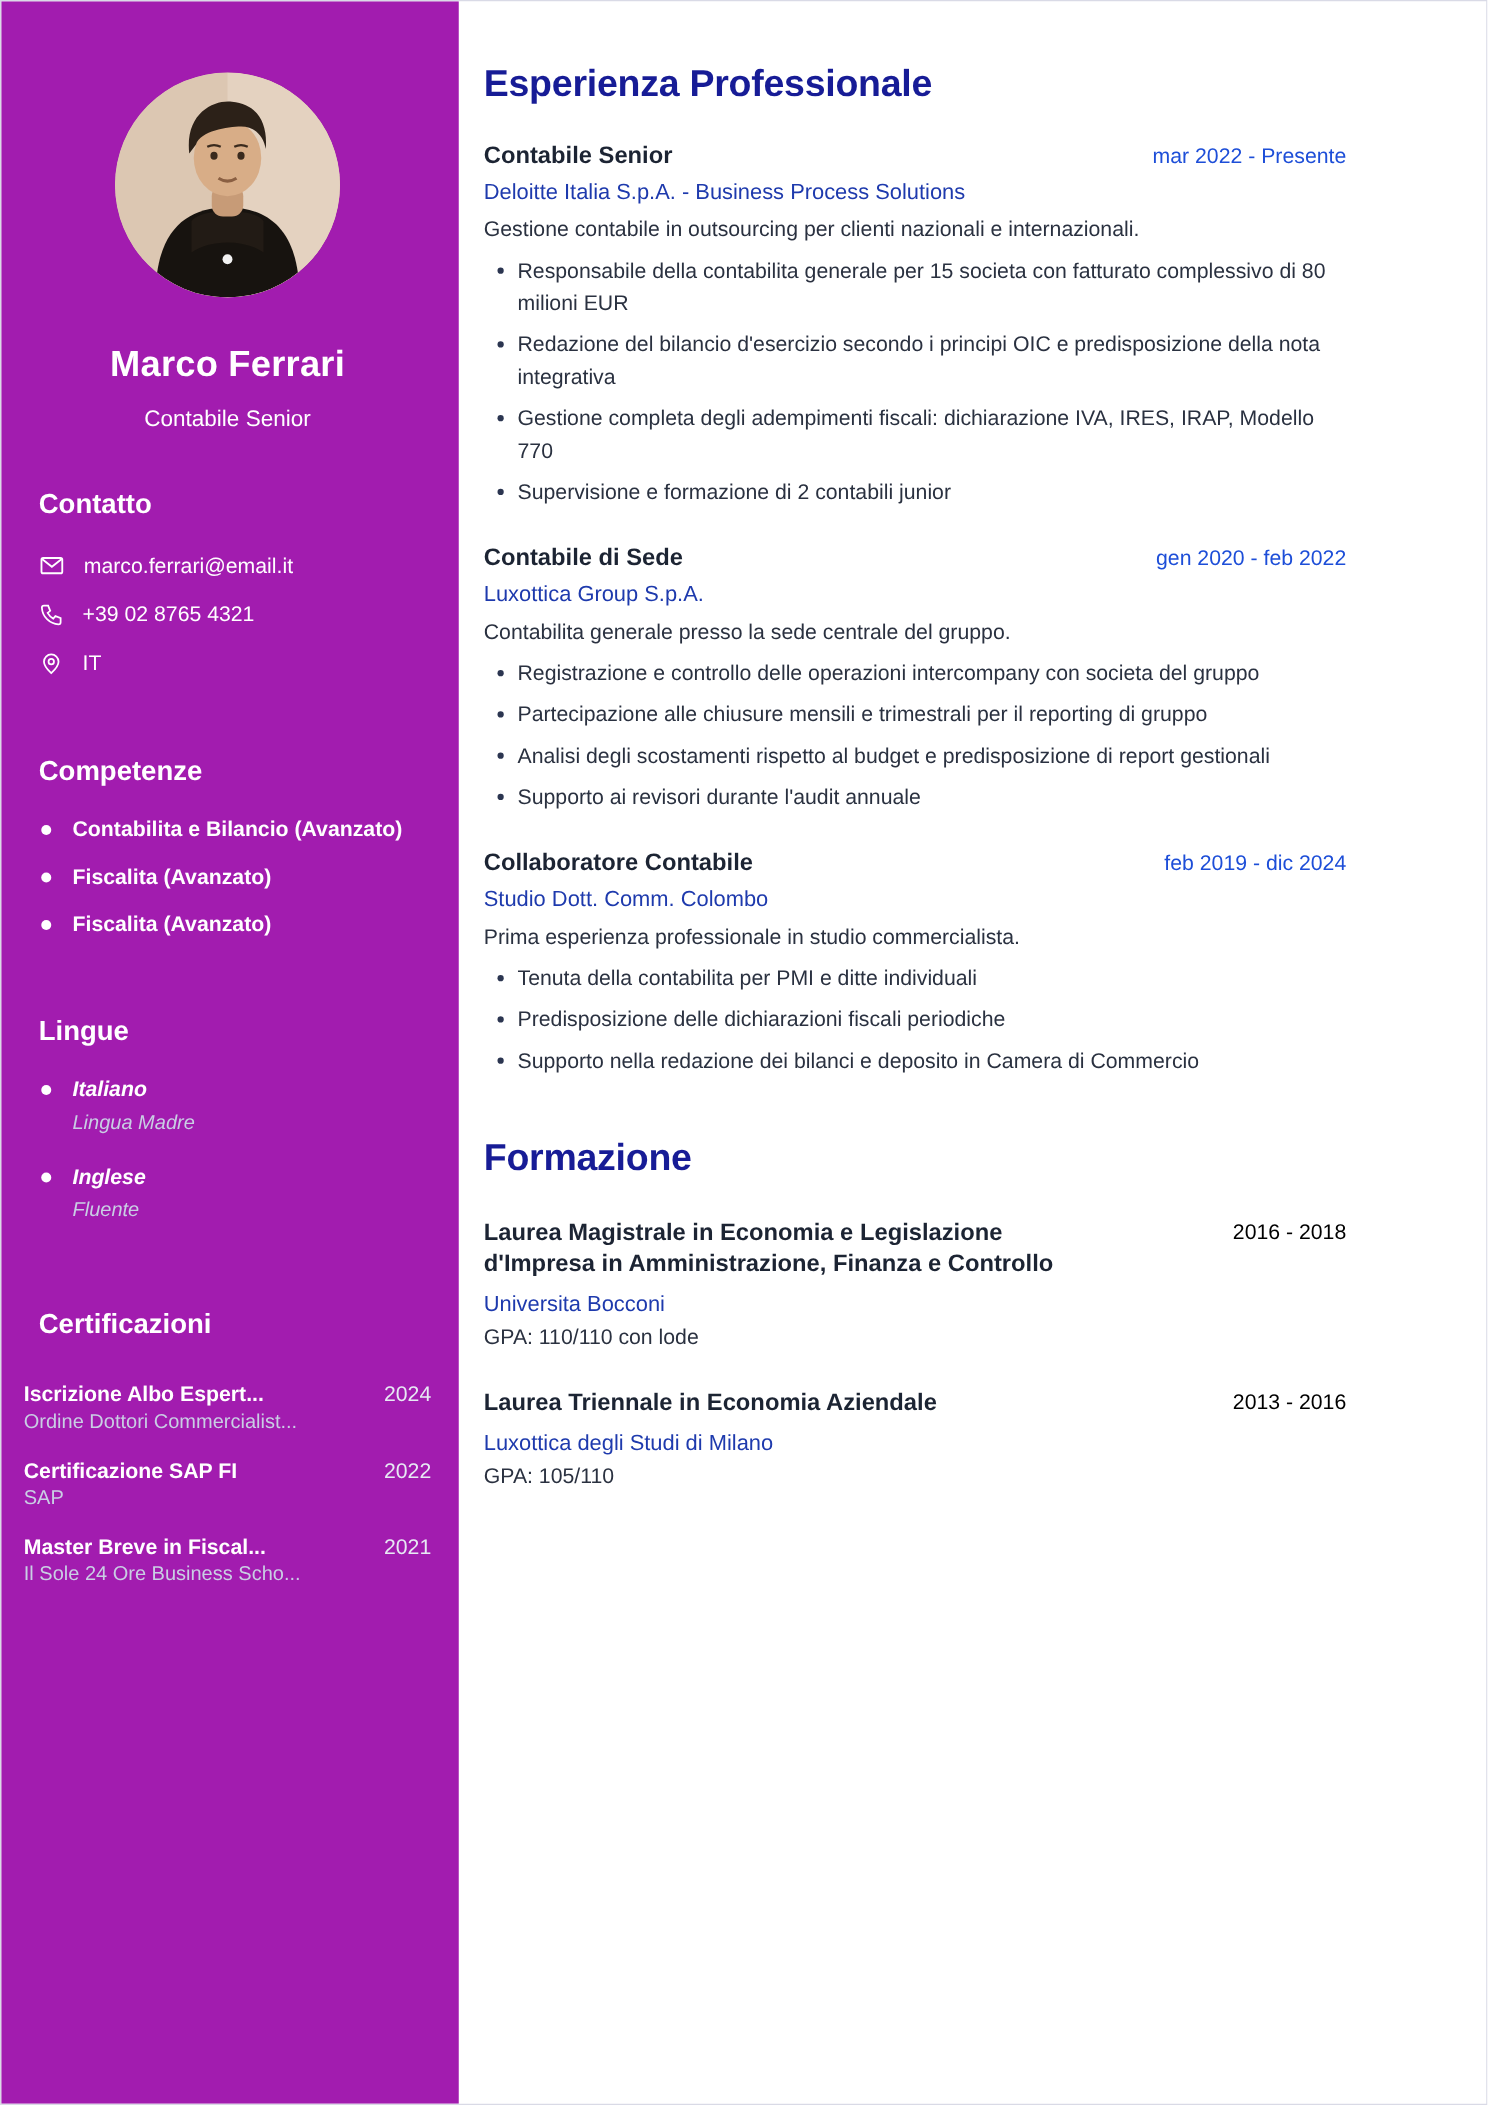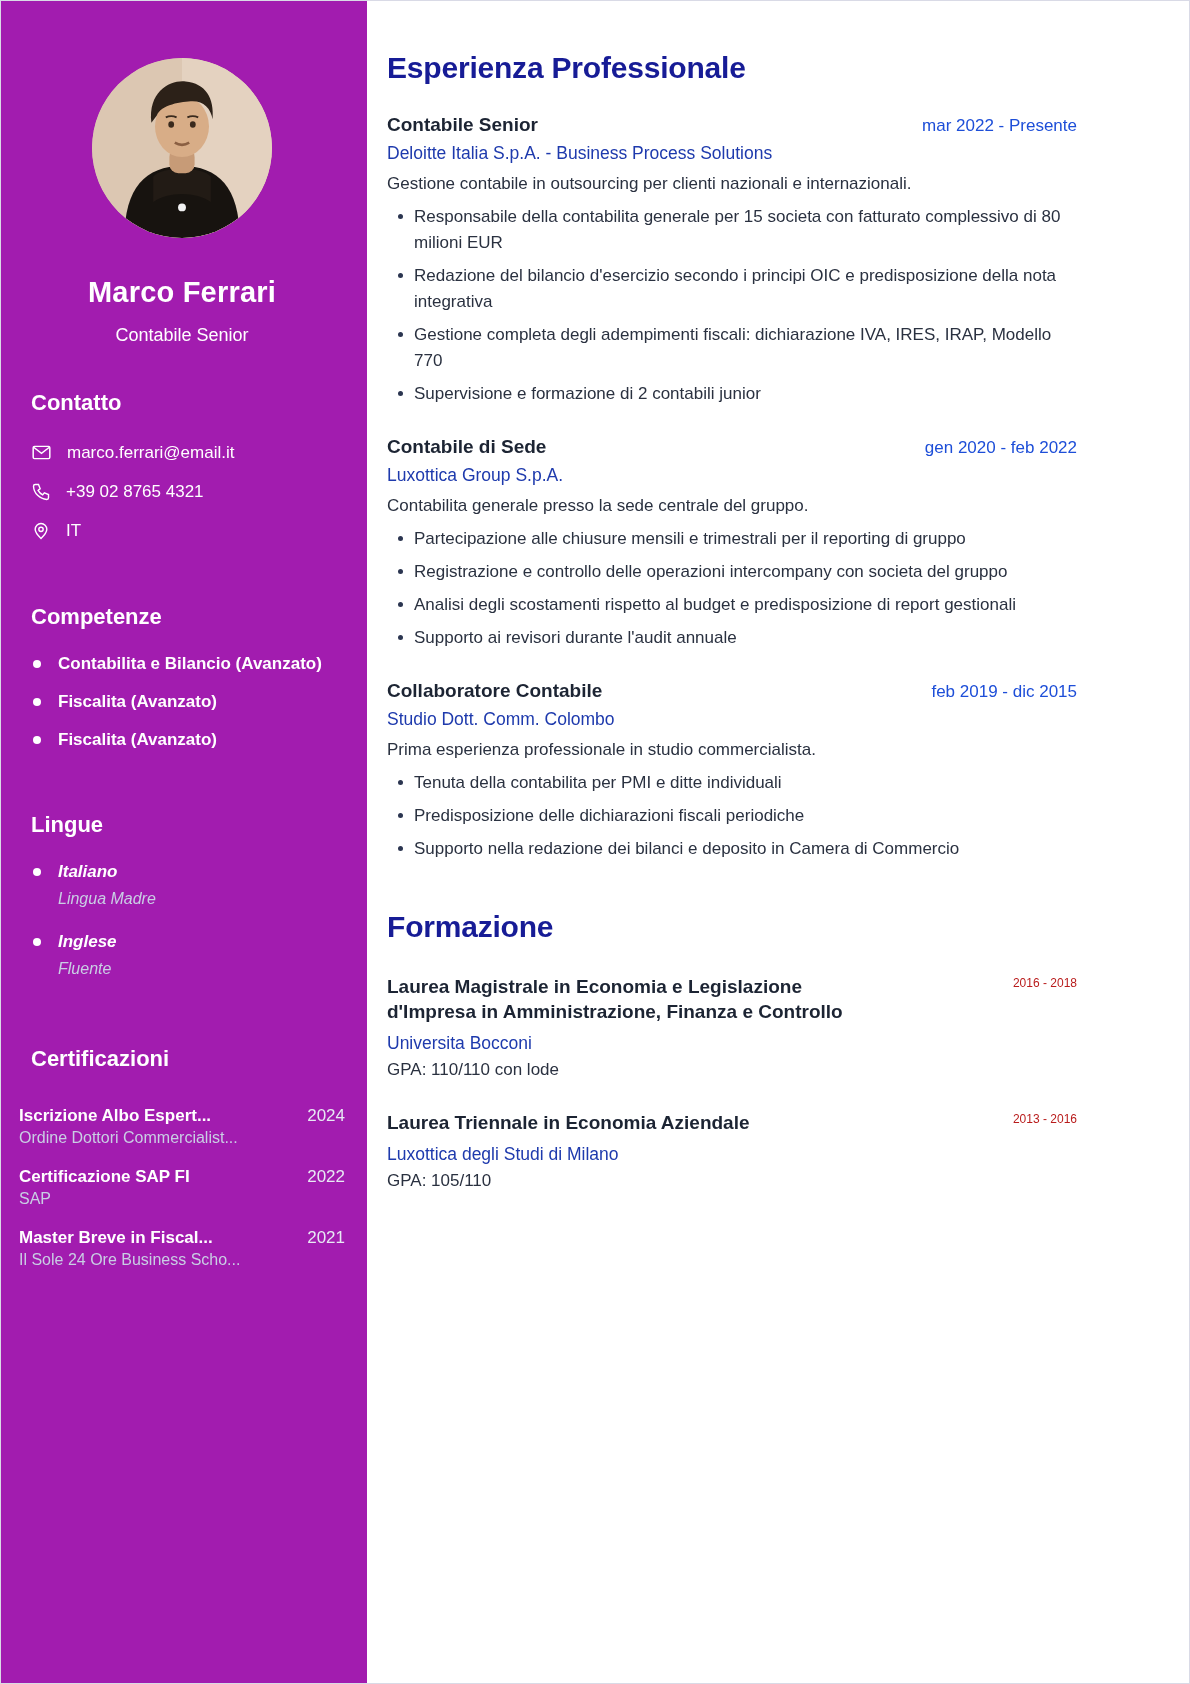--- a/index.html
+++ b/index.html
@@ -45,21 +45,21 @@
   .job-title { font-size:19px; font-weight:700; color:#1c2433; }
   .job-period { font-size:17px; color:#1d4ed8; white-space:nowrap; }
   .company { margin-top:7px; font-size:17.5px; color:#1e3aad; font-weight:500; }
   .summary { margin-top:7px; font-size:17px; line-height:26px; }
   .bullets { list-style:none; margin-top:7px; }
   .bullets li { position:relative; padding-left:27px; margin-bottom:7px; font-size:17px; line-height:26px; }
   .bullets li::before { content:""; position:absolute; left:11px; top:10px; width:5px; height:5px; border-radius:50%; background:#2b3550; }
   .edu { margin-top:30px; }
   .edu-head { display:flex; justify-content:space-between; align-items:flex-start; }
   .edu-title { font-size:19px; font-weight:700; color:#1c2433; line-height:25px; max-width:480px; }
-  .edu-period { font-size:12px; color:#b91c1c; white-space:nowrap; padding-top:2px; }
+  .edu-period { font-size:17px; color:#000000; white-space:nowrap; padding-top:2px; }
   .school { margin-top:9px; font-size:17.5px; color:#1e3aad; font-weight:500; }
   .gpa { margin-top:6px; font-size:17px; color:#2a3140; }
 </style>
 </head>
 <body>
 
 <div class="page">
 
   <aside class="sidebar">
     <div class="avatar-wrap">
@@ -184,31 +184,31 @@
     </section>
 
     <section class="job">
       <div class="job-head">
         <span class="job-title">Contabile di Sede</span>
         <span class="job-period">gen 2020 - feb 2022</span>
       </div>
       <div class="company">Luxottica Group S.p.A.</div>
       <div class="summary">Contabilita generale presso la sede centrale del gruppo.</div>
       <ul class="bullets">
+        <li>Registrazione e controllo delle operazioni intercompany con societa del gruppo</li>
         <li>Partecipazione alle chiusure mensili e trimestrali per il reporting di gruppo</li>
-        <li>Registrazione e controllo delle operazioni intercompany con societa del gruppo</li>
         <li>Analisi degli scostamenti rispetto al budget e predisposizione di report gestionali</li>
         <li>Supporto ai revisori durante l'audit annuale</li>
       </ul>
     </section>
 
     <section class="job">
       <div class="job-head">
         <span class="job-title">Collaboratore Contabile</span>
-        <span class="job-period">feb 2019 - dic 2015</span>
+        <span class="job-period">feb 2019 - dic 2024</span>
       </div>
       <div class="company">Studio Dott. Comm. Colombo</div>
       <div class="summary">Prima esperienza professionale in studio commercialista.</div>
       <ul class="bullets">
         <li>Tenuta della contabilita per PMI e ditte individuali</li>
         <li>Predisposizione delle dichiarazioni fiscali periodiche</li>
         <li>Supporto nella redazione dei bilanci e deposito in Camera di Commercio</li>
       </ul>
     </section>
 

